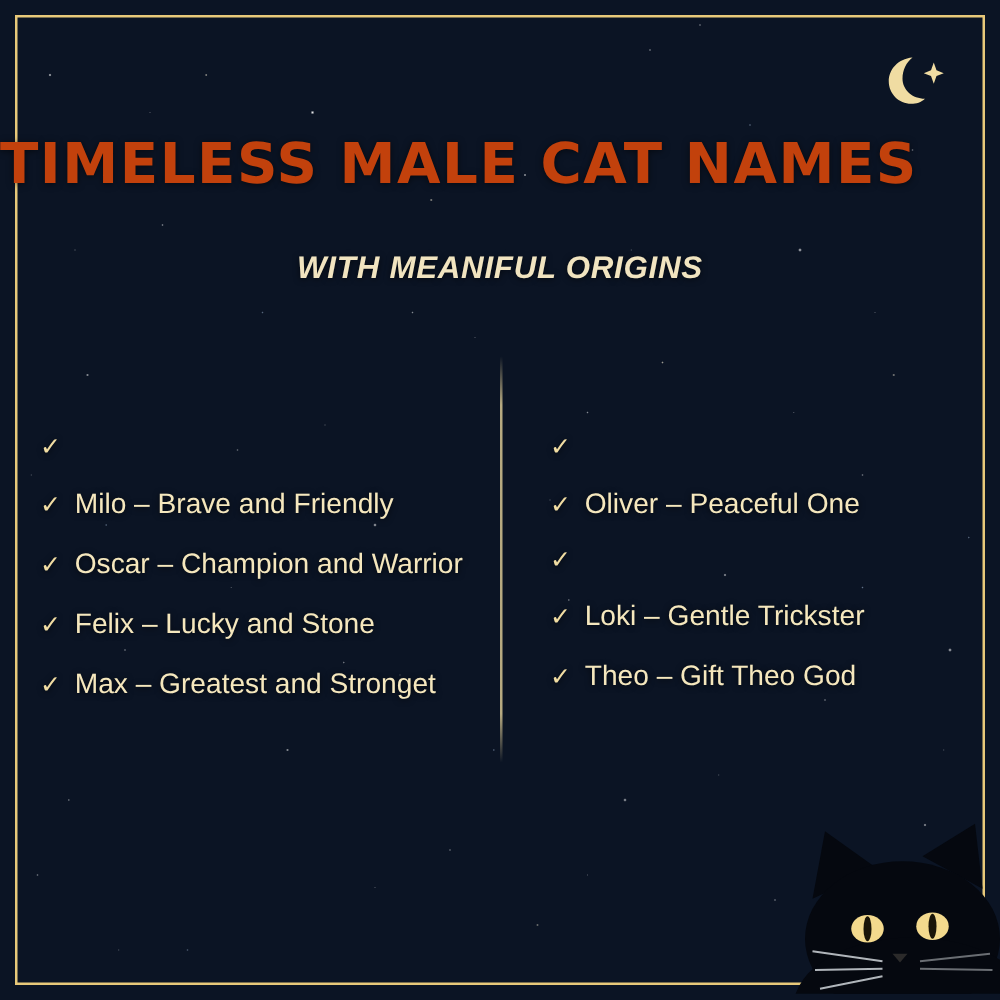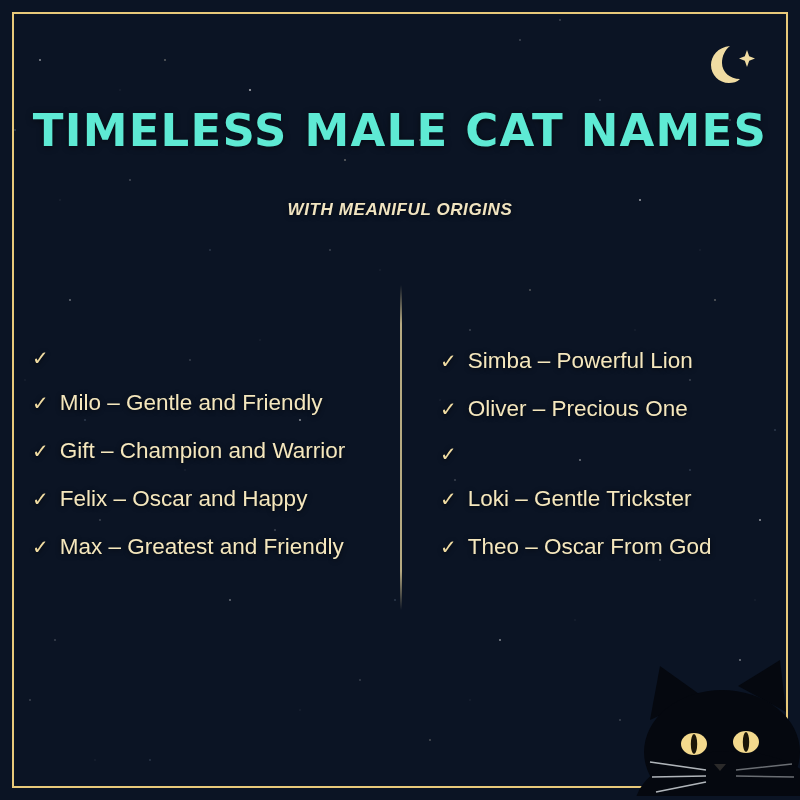--- a/index.html
+++ b/index.html
@@ -119,41 +119,41 @@
     top: 42px;
     right: 44px;
     z-index: 6;
   }
 
   .title {
     position: absolute;
     top: 104px;
     left: 0;
     width: 100%;
-    text-align: center;
-    color: #5eead4;
+    text-align: left;
+    color: #c2410c;
     font-family: "DejaVu Sans", sans-serif;
     font-weight: bold;
     font-size: 45px;
     letter-spacing: 1.2px;
     z-index: 6;
     text-shadow: 0 1px 6px rgba(0,0,0,0.55);
   }
 
   .subtitle {
     position: absolute;
     top: 200px;
     left: 0;
     width: 100%;
     text-align: center;
     color: #f1e4c0;
     font-family: "Liberation Sans", sans-serif;
     font-style: italic;
     font-weight: bold;
-    font-size: 17px;
+    font-size: 25px;
     letter-spacing: 0.6px;
     z-index: 6;
     text-shadow: 0 1px 5px rgba(0,0,0,0.6);
   }
 
   .columns {
     position: absolute;
     top: 348px;
     left: 0;
     width: 800px;
@@ -226,55 +226,54 @@
 
   <div class="divider"></div>
 
   <div class="columns">
     <div class="col left">
       <div class="item">
         <span class="check">✓</span>
       </div>
       <div class="item">
         <span class="check">✓</span>
-        <span> Milo – Gentle and Friendly</span>
-      </div>
-      <div class="item">
-        <span class="check">✓</span>
-        <span>Gift – Champion and Warrior</span>
-      </div>
-      <div class="item">
-        <span class="check">✓</span>
-        <span>Felix – Oscar and Happy</span>
-      </div>
-      <div class="item">
-        <span class="check">✓</span>
-        <span>Max – Greatest and Friendly</span>
+        <span> Milo – Brave and Friendly</span>
+      </div>
+      <div class="item">
+        <span class="check">✓</span>
+        <span>Oscar – Champion and Warrior</span>
+      </div>
+      <div class="item">
+        <span class="check">✓</span>
+        <span>Felix – Lucky and Stone</span>
+      </div>
+      <div class="item">
+        <span class="check">✓</span>
+        <span>Max – Greatest and Stronget</span>
       </div>
     </div>
 
     <div class="col right">
       <div class="item">
         <span class="check">✓</span>
-        <span>Simba – Powerful Lion</span>
-      </div>
-      <div class="item">
-        <span class="check">✓</span>
-        <span>Oliver – Precious One</span>
+      </div>
+      <div class="item">
+        <span class="check">✓</span>
+        <span>Oliver – Peaceful One</span>
       </div>
       <div class="item">
         <span class="check">✓</span>
       </div>
       <div class="item">
         <span class="check">✓</span>
         <span>Loki – Gentle Trickster</span>
       </div>
       <div class="item">
         <span class="check">✓</span>
-        <span>Theo – Oscar From God</span>
+        <span>Theo – Gift Theo God</span>
       </div>
     </div>
   </div>
 
   <div class="cat">
     <svg width="190" height="150" viewBox="0 0 190 150">
 
       <path d="M40 74 L50 20 L92 50 Z" fill="#05080f"></path>
       <path d="M176 66 L170 14 L128 40 Z" fill="#05080f"></path>
 

